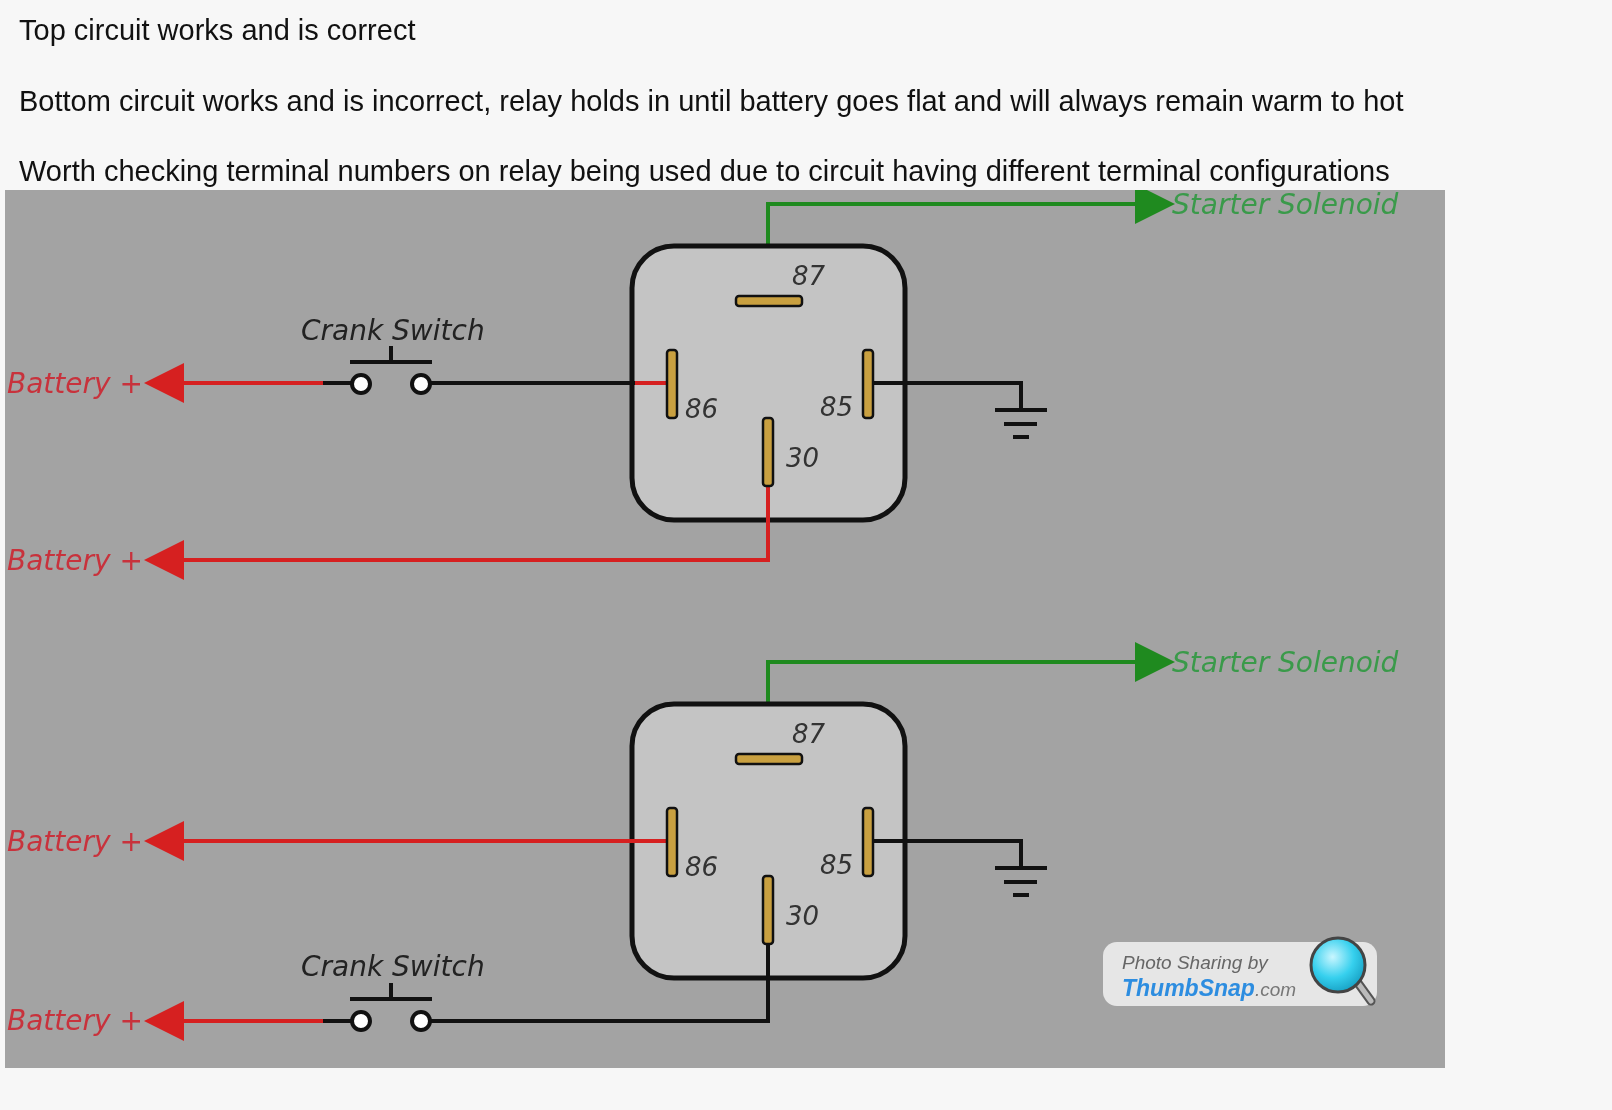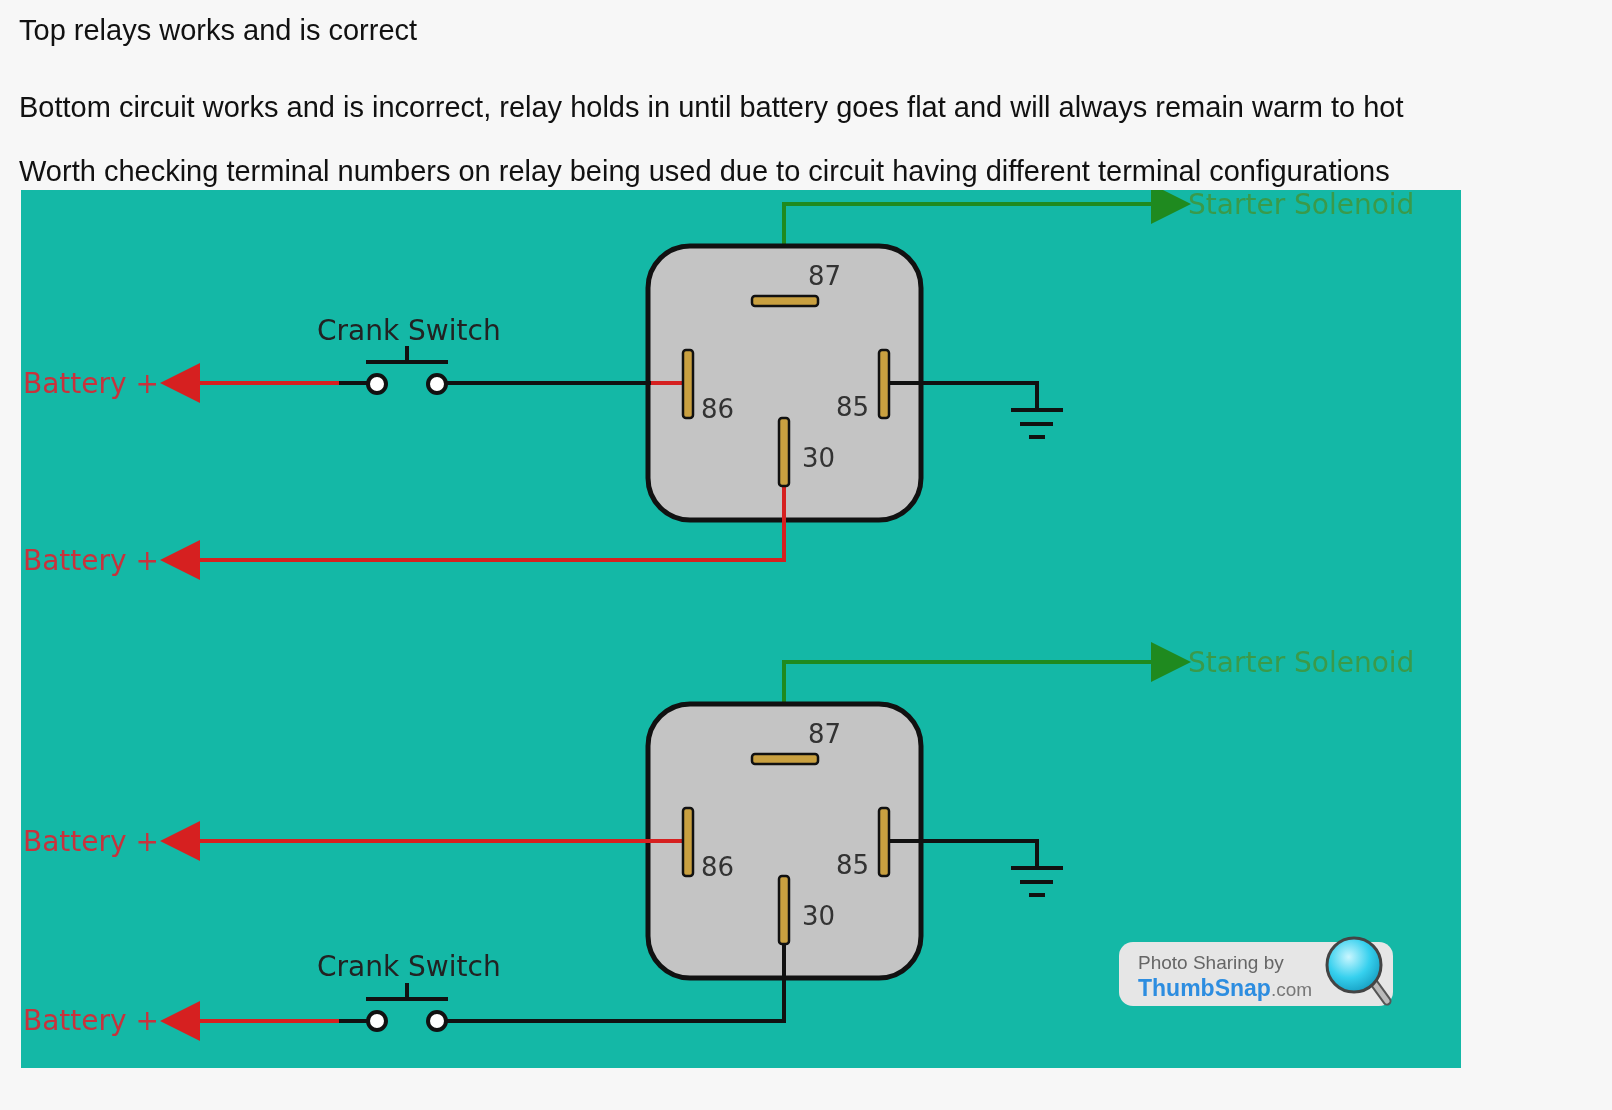--- a/index.html
+++ b/index.html
@@ -1,29 +1,29 @@
 <!DOCTYPE html>
 <html><head>
 <meta charset="utf-8">
 <style>
   html, body { margin:0; padding:0; }
   body { width:1612px; height:1110px; background:#f7f7f7; position:relative; overflow:hidden;
          font-family:"Liberation Sans", sans-serif; color:#111; }
   .post-line { position:absolute; left:19px; font-size:29px; line-height:34px; white-space:nowrap; color:#111; }
   #line-0 { top:13px; }
-  #line-1 { top:84px;margin-top:6px; }
+  #line-1 { top:84px; }
   #line-2 { top:154px; }
-  .diagram { position:absolute; left:21px; top:190px; width:1440px; height:878px; background:#14b8a6; }
+  .diagram { position:absolute; left:5px; top:190px; width:1440px; height:878px; background:#a3a3a3;font-style:italic; }
   .diagram svg { display:block; }
   .lbl { font-family:"DejaVu Sans", sans-serif; }
 </style>
 </head>
 <body>
 
-<div id="line-0" class="post-line">Top relays works and is correct</div>
+<div id="line-0" class="post-line">Top circuit works and is correct</div>
 <div id="line-1" class="post-line">Bottom circuit works and is incorrect, relay holds in until battery goes flat and will always remain warm to hot</div>
 <div id="line-2" class="post-line">Worth checking terminal numbers on relay being used due to circuit having different terminal configurations</div>
 
 <div class="diagram">
 <svg width="1440" height="878" viewBox="0 0 1440 878" xmlns="http://www.w3.org/2000/svg">
   <defs>
     <marker id="arrRed" markerWidth="10" markerHeight="10" refX="2" refY="5" orient="auto">
       <path d="M10,0 L0,5 L10,10 z" fill="#d62020"></path>
     </marker>
     <marker id="arrGreen" markerWidth="10" markerHeight="10" refX="8" refY="5" orient="auto">

